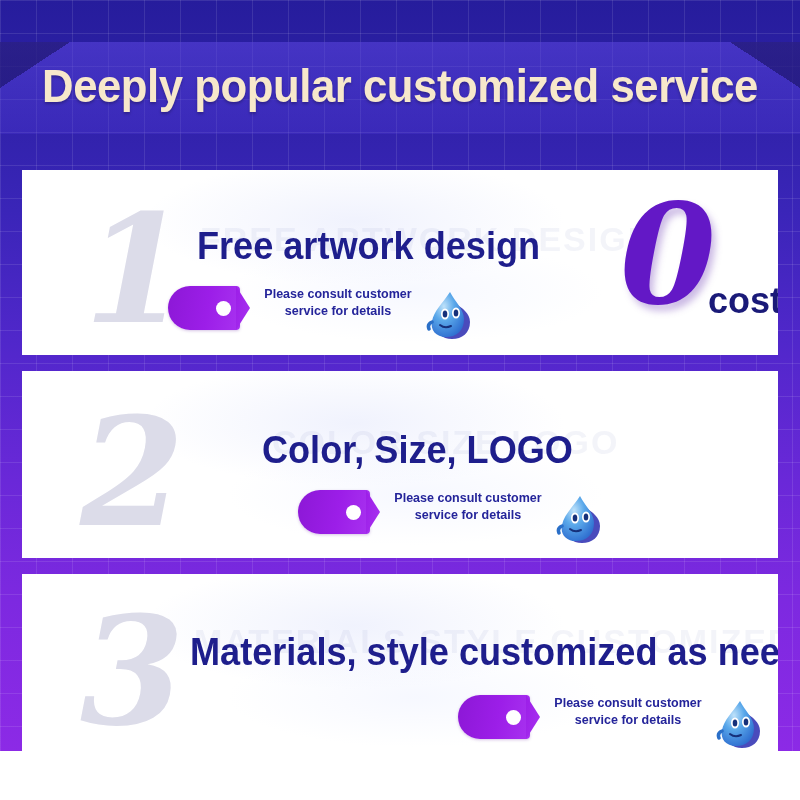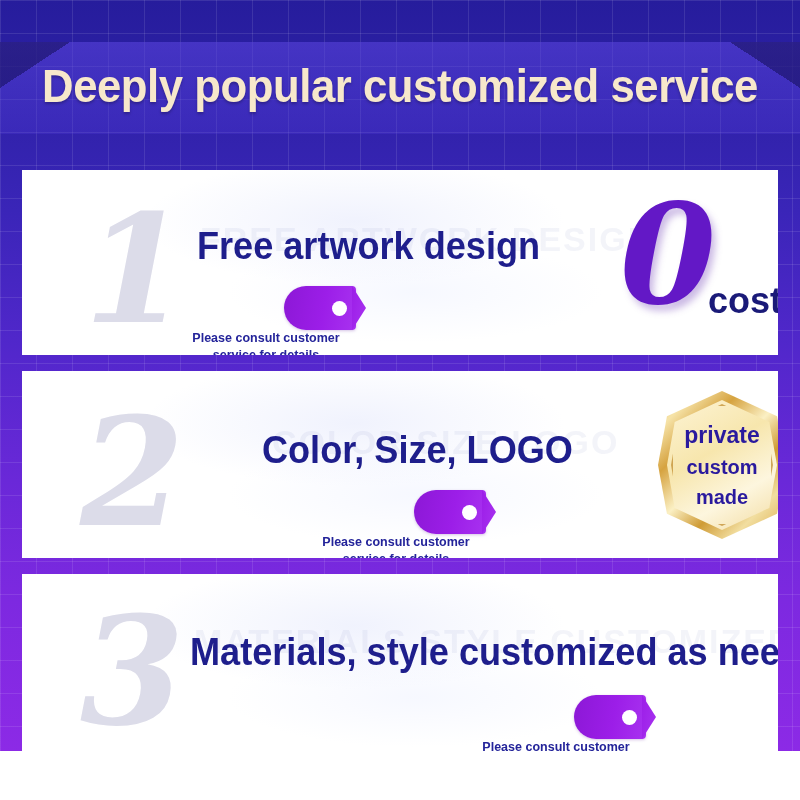--- a/index.html
+++ b/index.html
@@ -132,23 +132,22 @@
     transform-origin: left center;
   }
   #head-1 { left: 175px; top: 55px; }
   #head-2 { left: 240px; top: 58px; }
   #head-3 { left: 168px; top: 57px; }
 
   
   .consult {
     position: absolute;
     display: flex;
-    align-items: flex-end;
+    align-items: flex-start;
     height: 46px;
-    flex-direction: column;
   }
   #consult-1 { left: 146px; top: 116px; }
   #consult-2 { left: 276px; top: 119px; }
   #consult-3 { left: 436px; top: 121px; }
 
   .tag-shape {
     position: relative;
     width: 72px; height: 44px;
     background: linear-gradient(100deg, #8c18d6 0%, #9c1ee8 55%, #a832f0 100%);
     border-radius: 22px 4px 4px 22px;
@@ -340,30 +339,20 @@
           <ellipse cx="19" cy="28" rx="4" ry="5.5" fill="#ffffff"></ellipse>
           <ellipse cx="19" cy="28" rx="2.3" ry="3.6" fill="#16307a"></ellipse>
           <ellipse cx="30" cy="27" rx="4" ry="5.5" fill="#ffffff"></ellipse>
           <ellipse cx="30" cy="27" rx="2.3" ry="3.6" fill="#16307a"></ellipse>
           <path d="M14 39 Q19 43 25 40" stroke="#16307a" stroke-width="2" fill="none" stroke-linecap="round"></path>
           <path d="M6 36 Q1 38 3 43" stroke="#2a6fc8" stroke-width="3.5" fill="none" stroke-linecap="round"></path>
         </svg>
       </div>
     </div>
 
-    <div id="gold-badge">
-      <div class="badge-outer"></div>
-      <div class="badge-inner"></div>
-      <div class="badge-inner2"></div>
-      <div class="badge-text">
-        <div class="badge-line-1">private</div>
-        <div class="badge-line-2">custom</div>
-        <div class="badge-line-3">made</div>
-      </div>
-    </div>
   </div>
 
   <div class="card" id="card-3">
     <div class="card-wash"></div>
 
     <div class="ghost-text" style="left:172px; top:48px;">MATERIALS STYLE CUSTOMIZED</div>
 
     <div class="big-number" id="num-3">3</div>
 
     <div class="headline" id="head-3">Materials, style customized as needed</div>

